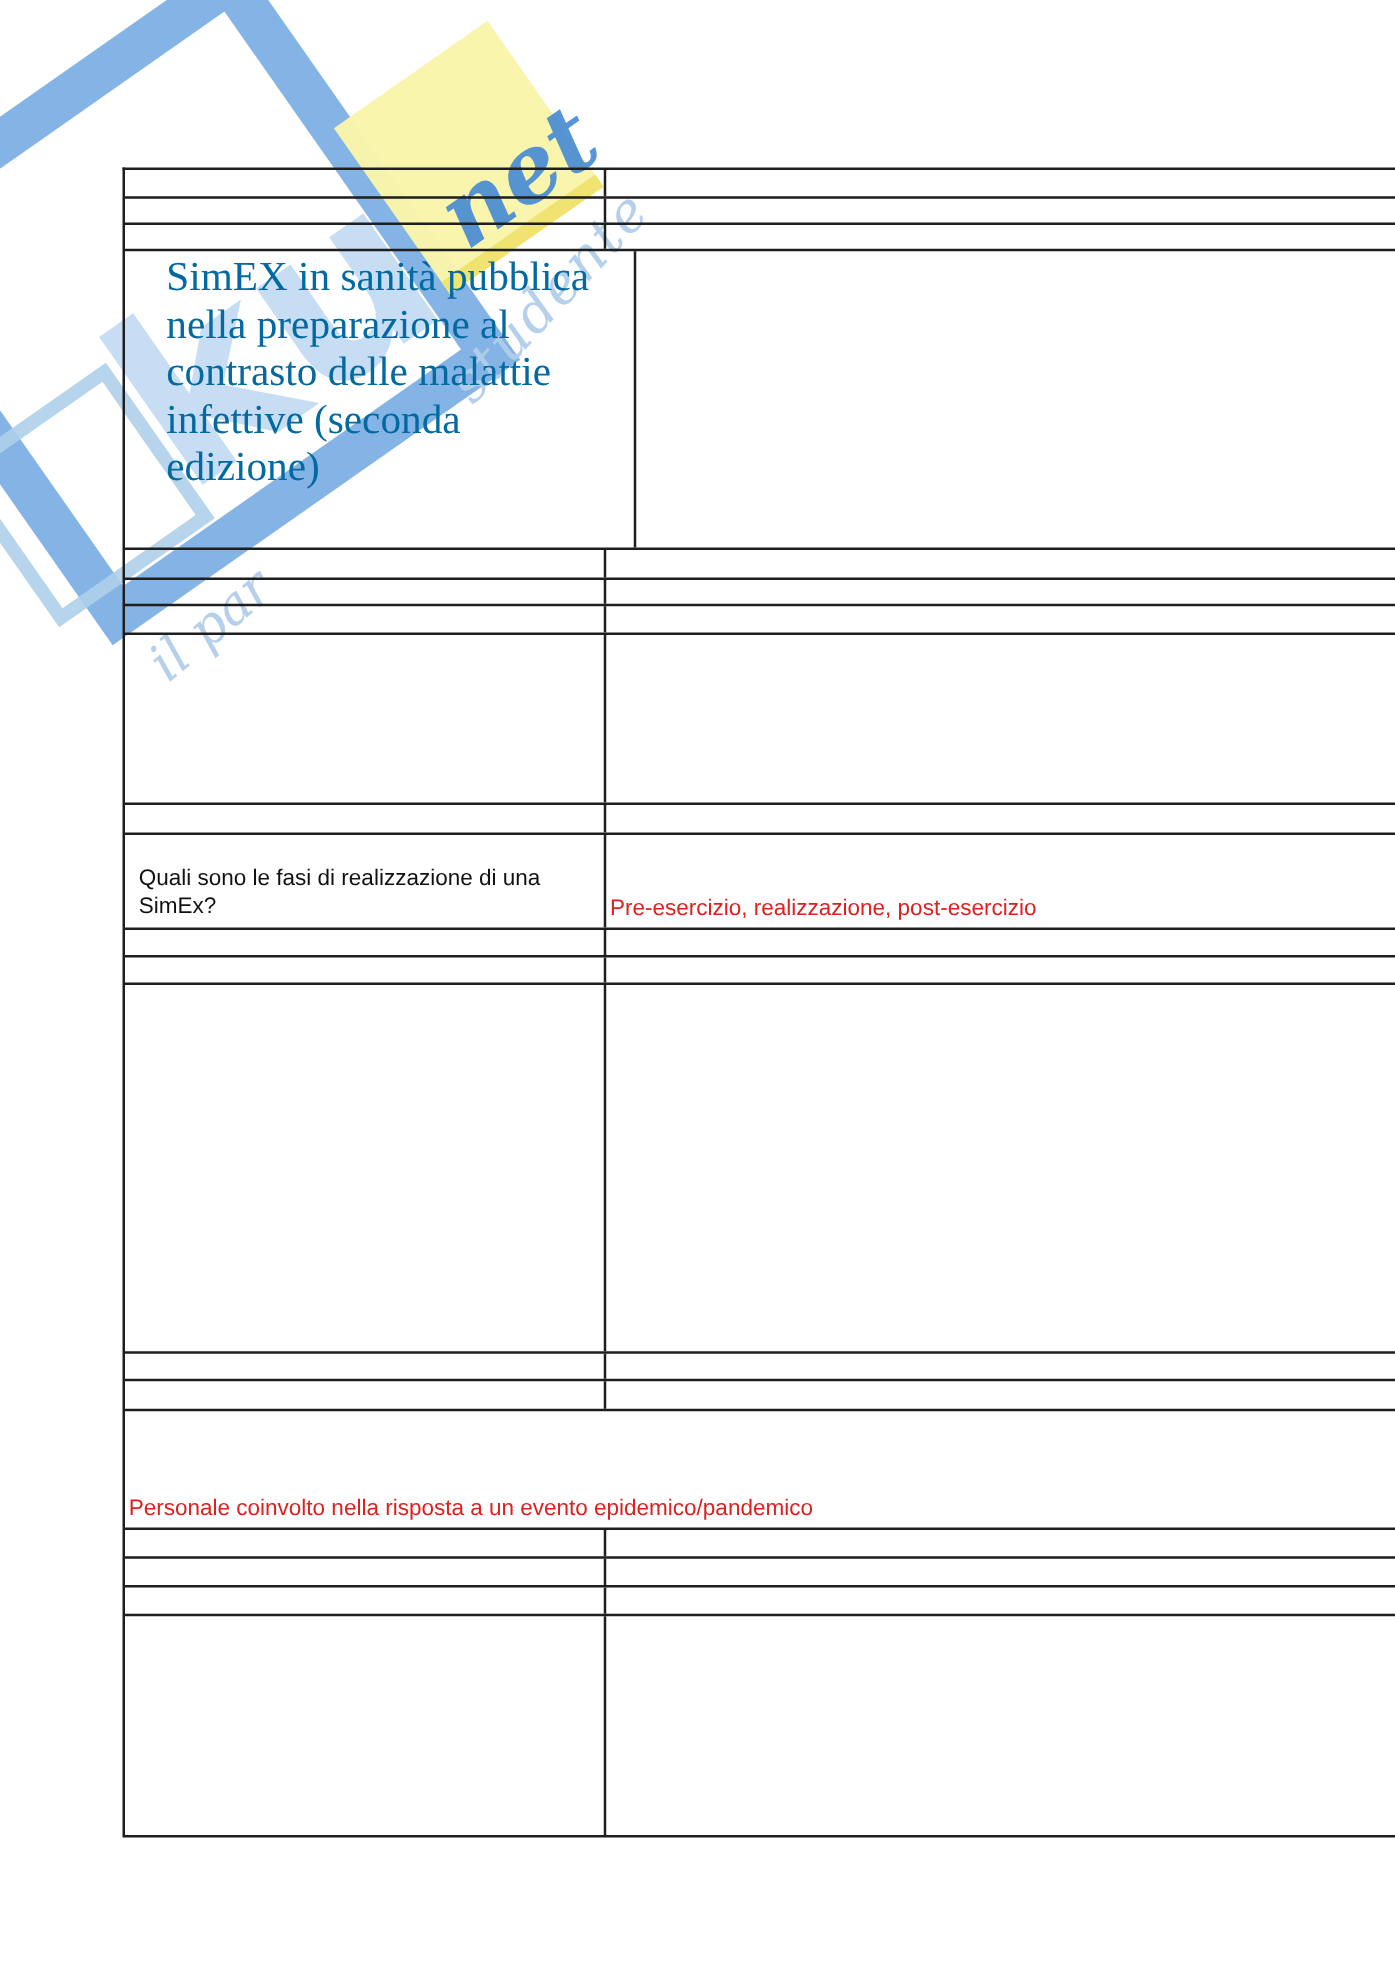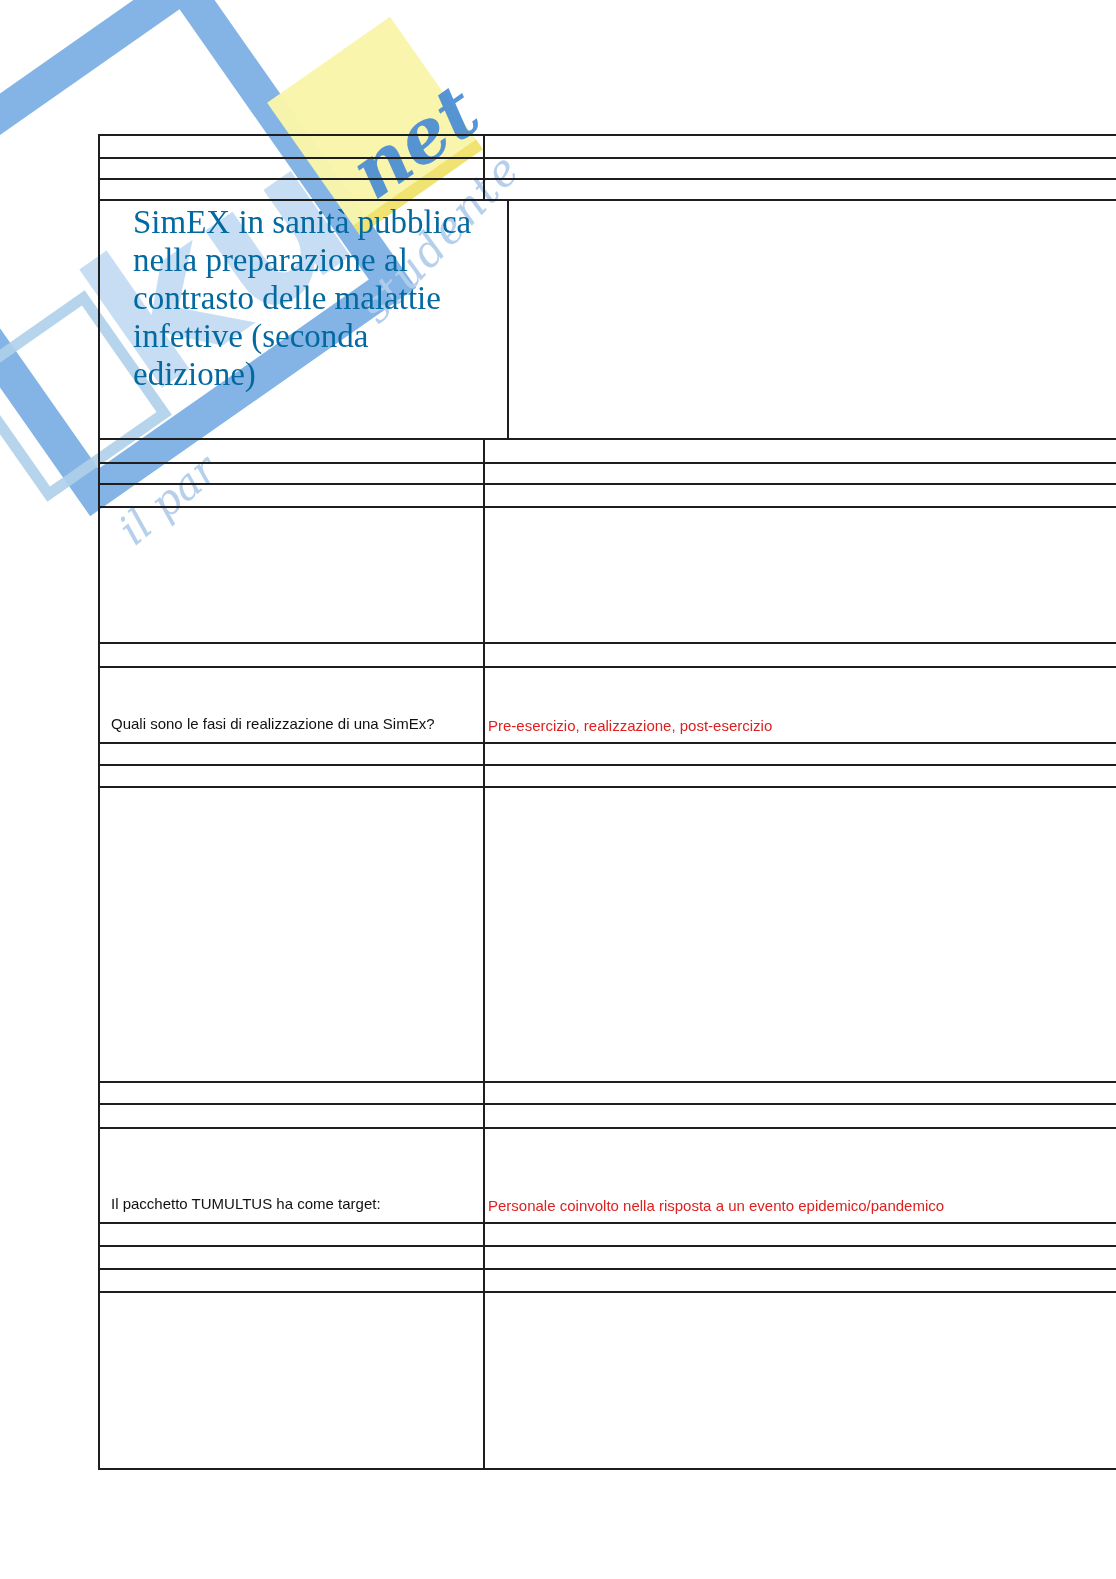--- a/index.html
+++ b/index.html
@@ -72,21 +72,21 @@
   .cell-l, .cell-r { position:relative; overflow:hidden; }
 
   .title-cell {
     padding:2px 8px 0 9px;
     font-family:Liberation Serif, serif;
     font-size:33px; line-height:38px;
     color:#0369a1;
     margin-left:24px;
   }
   .qtext, .atext {
-    font-size:15px; line-height:22px;
+    font-size:18px; line-height:22px;
     display:flex; align-items:flex-end;
     height:100%; box-sizing:border-box;
   }
   .qtext { color:#111111; padding:0 10px 7px 11px; }
   .atext { color:#de2020; padding:0 4px 5px 3px; }
   .atext .lines { display:block; }
 </style>
 </head>
 <body>
 
@@ -159,23 +159,20 @@
   </div>
   <div class="t-row" style="height:20px">
     <div class="cell-l"></div>
       <div class="cell-r"></div>
   </div>
   <div class="t-row" style="height:22px">
     <div class="cell-l"></div>
       <div class="cell-r"></div>
   </div>
   <div class="t-row" style="height:93px">
-    <div class="cell-l">
-        <div class="qtext">Il pacchetto TUMULTUS ha come target:</div>
-      </div>
     <div class="cell-r">
       <div class="atext">
         <span class="lines">
           <span class="lines">Personale coinvolto nella risposta a un evento epidemico/pandemico</span>
         </span>
       </div>
     </div>
   </div>
   <div class="t-row" style="height:21px">
     <div class="cell-l"></div>

